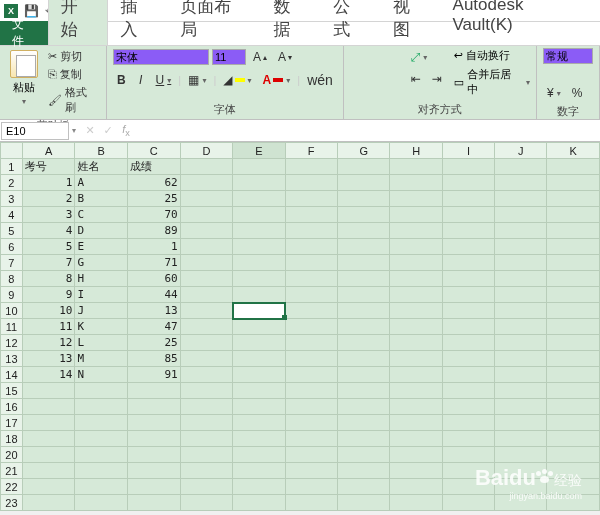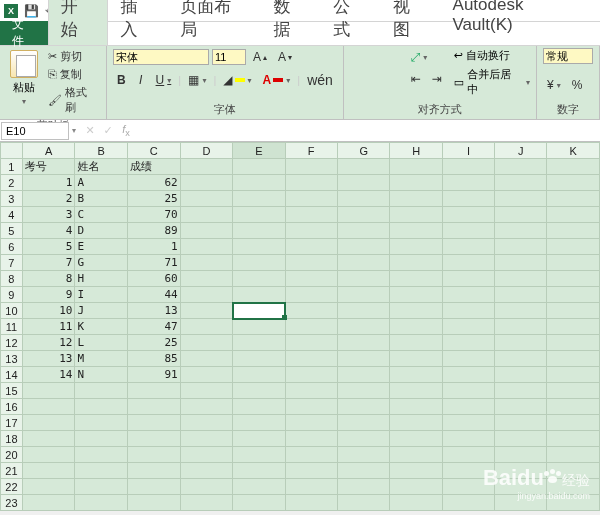--- a/index.html
+++ b/index.html
@@ -19,21 +19,21 @@
 
 .ribbon { background: #d6e9d8; height: 74px; display: flex; border-bottom: 1px solid #c0c0c0; }
 .group { border-right: 1px solid #c0c0c0; padding: 2px 6px; display: flex; flex-direction: column; justify-content: space-between; }
 .group-body { display: flex; gap: 4px; flex: 1; align-items: flex-start; }
 .group-label { text-align: center; font-size: 11px; color: #444; padding-top: 2px; }
 .paste-big { display: flex; flex-direction: column; align-items: center; gap: 2px; padding: 2px 4px; }
 .paste-icon { width: 28px; height: 28px; background: linear-gradient(#fff,#f8e6b0); border: 1px solid #d0b060; border-radius: 2px; position: relative; }
 .paste-icon::after { content:""; position:absolute; top:4px; left:5px; width:18px; height:20px; background:#fff; border:1px solid #aaa; }
 .mini-btn { display: flex; align-items: center; gap: 3px; font-size: 11px; color: #333; padding: 1px 2px; }
 .mini-col { display: flex; flex-direction: column; gap: 1px; }
-.sel { background: #fef9c3; border: 1px solid #aaa; font-size: 11px; padding: 1px 2px; }
+.sel { background: #8b5cf6; border: 1px solid #aaa; font-size: 11px; padding: 1px 2px; }
 .font-name { width: 96px; }
 .font-size { width: 34px; }
 .btnrow { display: flex; gap: 3px; align-items: center; }
 .tb { border: 1px solid transparent; padding: 1px 3px; font-size: 12px; color: #333; display: inline-flex; align-items: center; gap: 2px; min-width: 16px; justify-content: center; }
 .dd::after { content: "▾"; font-size: 8px; color: #666; margin-left: 1px; }
 .bold { font-weight: bold; }
 .ital { font-style: italic; }
 .undr { text-decoration: underline; }
 .color-box-red { width: 10px; height: 4px; background: #d00; display: inline-block; }
 .color-box-yellow { width: 10px; height: 4px; background: #ff0; display: inline-block; }
@@ -55,21 +55,21 @@
 .sheet .rowhdr { width: 22px; text-align: center; background: #e8f3e9; }
 .sheet td { text-align: right; font-family: SimSun, monospace; }
 .sheet td.tl { text-align: left; }
 .colhdr { width: 54px; }
 .corner { background: #e8f3e9; }
 th.sel-hdr, td.sel-rowhdr { background: #cfe3d1; }
 td.sel-cell { background: #fff; outline: 2px solid #217346; outline-offset: -1px; position: relative; }
 td.sel-cell::after { content:""; position:absolute; right:-2px; bottom:-2px; width:5px; height:5px; background:#217346; }
 
 
-.wm { position: absolute; right: 10px; bottom: 14px; color: rgba(255,255,255,0.85); text-align: right; font-family: Arial, sans-serif; pointer-events: none; }
+.wm { position: absolute; right: 18px; bottom: 14px; color: rgba(255,255,255,0.85); text-align: right; font-family: Arial, sans-serif; pointer-events: none; }
 .wm .b { font-size: 22px; font-weight: bold; letter-spacing: 0; }
 .wm .s { font-size: 9px; }
 .wm .paw { display: inline-block; position: relative; width: 18px; height: 14px; }
 .wm .paw i { position: absolute; background: rgba(255,255,255,0.85); border-radius: 50%; }
 .wm .paw i:nth-child(1){ width:5px;height:5px;left:0;top:0; }
 .wm .paw i:nth-child(2){ width:5px;height:5px;left:6px;top:-2px; }
 .wm .paw i:nth-child(3){ width:5px;height:5px;left:12px;top:0; }
 .wm .paw i:nth-child(4){ width:9px;height:7px;left:4px;top:5px; }
 </style>
 </head>
@@ -206,21 +206,21 @@
         <div class="align-btn dd">
             <span>▭</span>
             <span>合并后居中</span>
           </div>
       </div>
     </div>
     <div class="group-label">对齐方式</div>
   </div>
 
   <div class="group" style="min-width:60px">
-    <div class="group-body" style="flex-direction:column;gap:12px">
+    <div class="group-body" style="flex-direction:column;gap:20px">
       <input class="sel" style="width: 50px;" value="常规">
       <div class="btnrow">
         <span class="tb dd">
             <span>¥</span>
           </span>
         <span class="tb">
             <span>%</span>
           </span>
       </div>
     </div>

